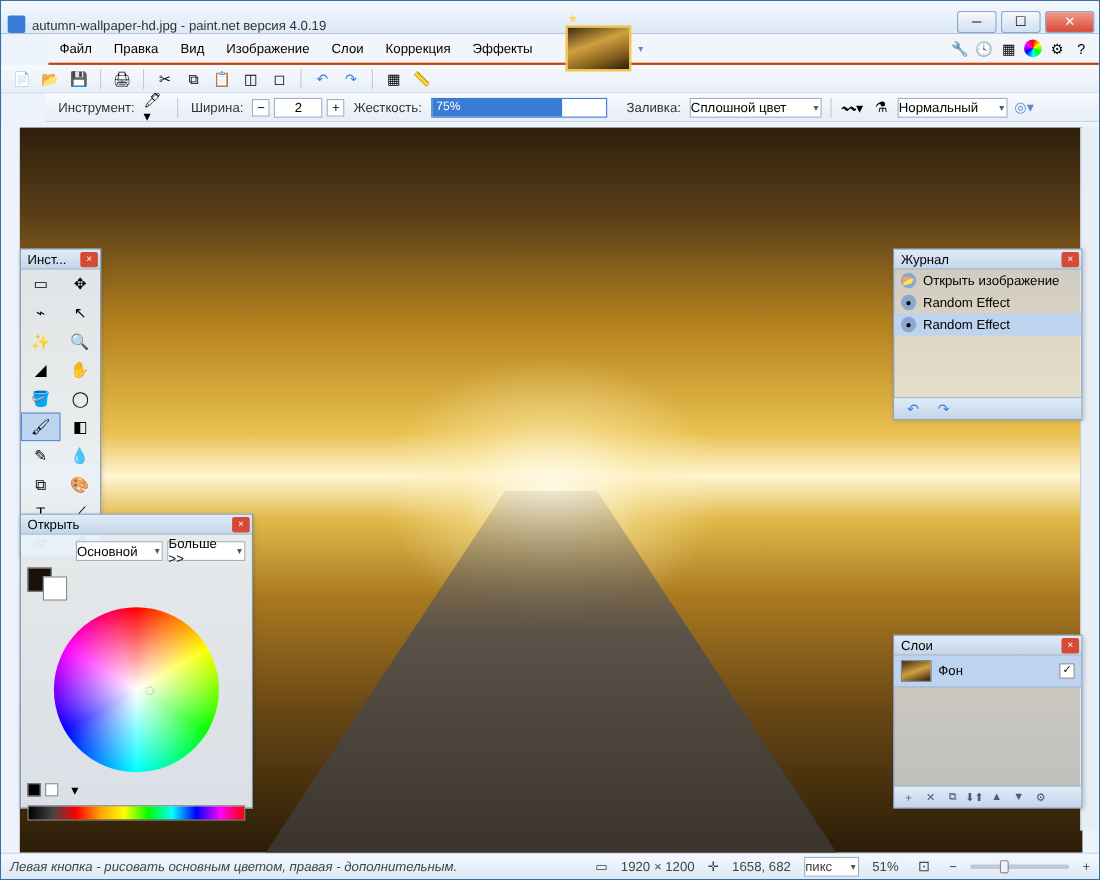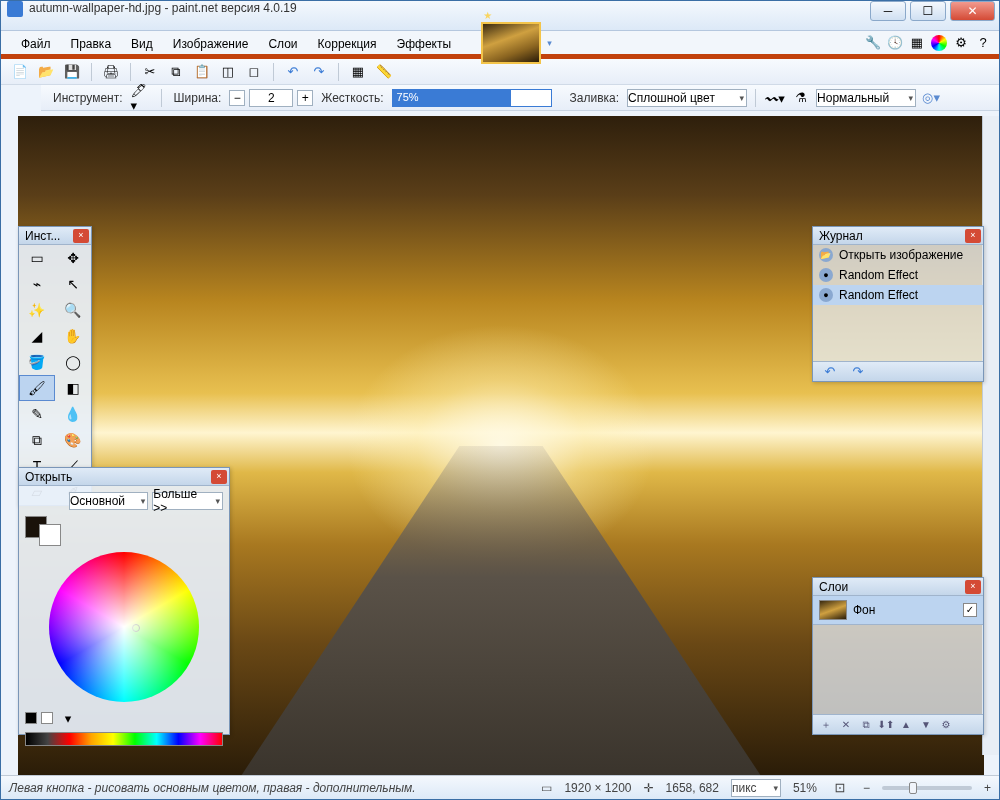--- a/index.html
+++ b/index.html
@@ -1,24 +1,24 @@
 <!DOCTYPE html>
 <html><head>
 <meta charset="utf-8">
 <style>
 * { margin:0; padding:0; box-sizing:border-box; font-family:"Segoe UI",Tahoma,sans-serif; font-size:12px; }
 body { width:1000px; height:800px; overflow:hidden; background:#fff; position:relative; }
 .window { width:1000px; height:800px; border:1px solid #3a6ea5; background:#edf3fb; display:flex; flex-direction:column; }
-.titlebar { height:30px; background:linear-gradient(#f4f8fd,#dce9f7); display:flex; align-items:flex-start; padding-left:6px; border-bottom:1px solid #b5c7de; }
+.titlebar { height:30px; background:linear-gradient(#f4f8fd,#dce9f7); display:flex; align-items:flex-end; padding-left:6px; border-bottom:1px solid #b5c7de; }
 .titlebar .icon { width:16px; height:16px; background:#3a7bd5; border-radius:2px; margin-right:6px; }
 .titlebar .title { flex:1; color:#333; }
 .winbtns { display:flex; }
 .winbtn { width:36px; height:20px; margin-right:4px; border:1px solid #8aa8ca; border-radius:3px; display:flex; align-items:center; justify-content:center; background:linear-gradient(#f4f8fd,#d0e0f2); cursor:pointer; }
 .winbtn.close { background:linear-gradient(#f29a8e,#d44a35); color:#fff; width:45px; }
-.menubar { height:28px; background:#f2f6fb; border-bottom:5px solid #c2410c; display:flex; align-items:stretch; padding-left:10px; position:relative; }
+.menubar { height:28px; background:#f2f6fb; border-bottom:2px solid #c2410c; display:flex; align-items:stretch; position:relative;margin-left:43px; }
 .menuitem { padding:6px 10px; cursor:pointer; }
 .thumb-area { margin-left:20px; display:flex; align-items:center; gap:6px; }
 .doc-thumb { width:60px; height:42px; border:2px solid #f3c44a; background:linear-gradient(160deg,#3a2a10,#cfa040 40%,#8a6420 70%,#2a1c08); position:relative; }
 .doc-thumb::before { content:"★"; color:#f9d560; position:absolute; top:-14px; left:0; font-size:10px; }
 .menubar-right { margin-left:auto; display:flex; align-items:center; gap:6px; padding-right:8px; }
 .mr-icon { width:16px; height:16px; display:flex; align-items:center; justify-content:center; cursor:pointer; font-size:13px; }
 .toolbar1 { height:26px; background:linear-gradient(#f7fafe,#e7eef8); border-bottom:1px solid #d0dae7; display:flex; align-items:center; padding-left:8px; gap:4px; }
 .tbtn { width:22px; height:20px; display:flex; align-items:center; justify-content:center; cursor:pointer; border-radius:2px; font-size:13px; }
 .sep { width:1px; height:18px; background:#c0cad6; margin:0 4px; }
 .toolbar2 { height:26px; background:linear-gradient(#f7fafe,#e7eef8); border-bottom:1px solid #c8d4e3; display:flex; align-items:center; padding-left:8px; gap:4px;margin-left:40px; }

